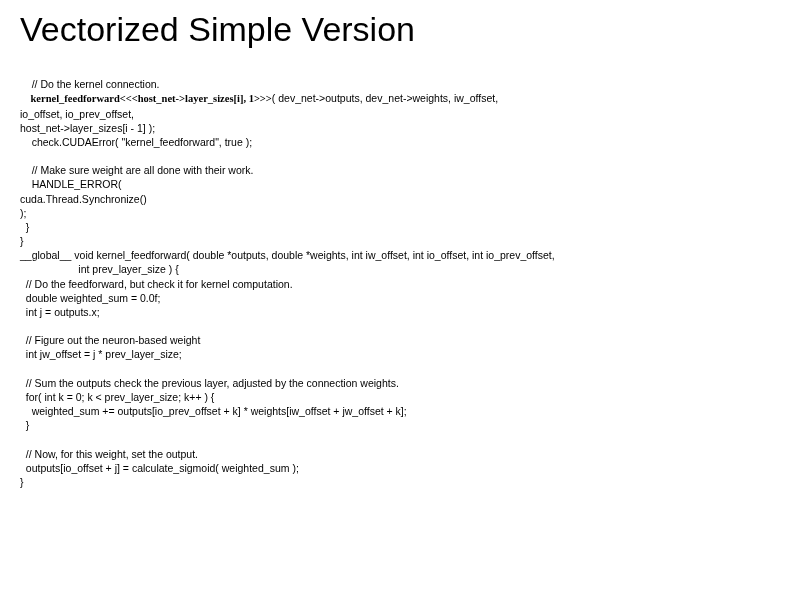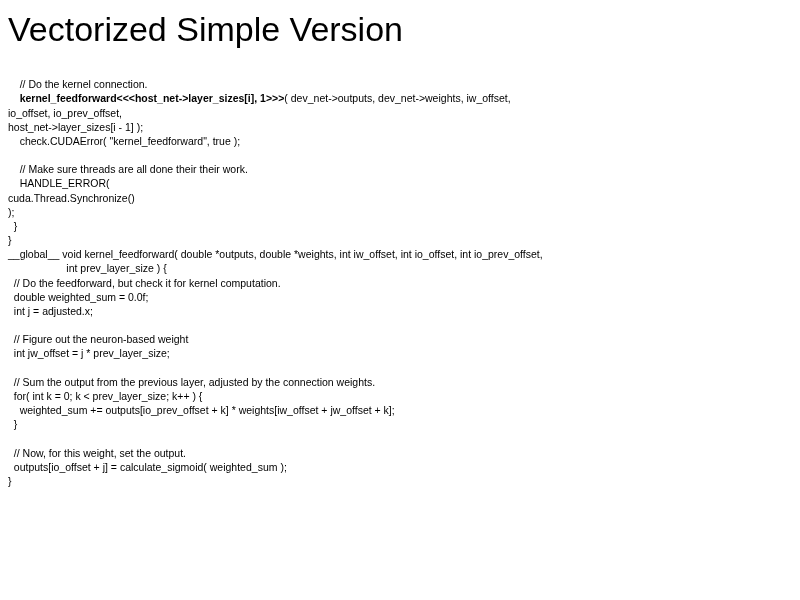--- a/index.html
+++ b/index.html
@@ -5,64 +5,64 @@
   * { margin: 0; padding: 0; box-sizing: border-box; }
   body {
     width: 800px;
     height: 600px;
     background: #ffffff;
     font-family: Arial, Helvetica, sans-serif;
     color: #000000;
     overflow: hidden;
   }
   .slide {
-    padding: 10px 8px;
+    padding: 10px 20px;
   }
   .title {
     font-size: 34px;
     font-weight: normal;
     margin-bottom: 14px;
     letter-spacing: 0px;
   }
   .code {
     font-size: 10.5px;
     line-height: 1.35;
     white-space: pre-wrap;
     font-family: Arial, Helvetica, sans-serif;
   }
-  .bold { font-weight: bold; }
+  .bold { font-weight: bold; font-family: Liberation Serif, serif; }
 </style>
 </head>
 <body>
 
 <div class="slide">
   <h1 class="title">Vectorized Simple Version</h1>
   <div class="code">
 <span>    // Do the kernel connection.</span>
 <span class="bold">    kernel_feedforward&lt;&lt;&lt;host_net-&gt;layer_sizes[i], 1&gt;&gt;&gt;</span><span>( dev_net-&gt;outputs, dev_net-&gt;weights, iw_offset,</span>
 <span>io_offset, io_prev_offset,</span>
 <span>host_net-&gt;layer_sizes[i - 1] );</span>
 <span>    check.CUDAError( "kernel_feedforward", true );</span>
 <span></span>
-<span>    // Make sure threads are all done their their work.</span>
+<span>    // Make sure weight are all done with their work.</span>
 <span>    HANDLE_ERROR(</span>
 <span>cuda.Thread.Synchronize()</span>
 <span>);</span>
 <span>  }</span>
 <span>}</span>
 <span>__global__ void kernel_feedforward( double *outputs, double *weights, int iw_offset, int io_offset, int io_prev_offset,</span>
 <span>                    int prev_layer_size ) {</span>
 <span>  // Do the feedforward, but check it for kernel computation.</span>
 <span>  double weighted_sum = 0.0f;</span>
-<span>  int j = adjusted.x;</span>
+<span>  int j = outputs.x;</span>
 <span></span>
 <span>  // Figure out the neuron-based weight</span>
 <span>  int jw_offset = j * prev_layer_size;</span>
 <span></span>
-<span>  // Sum the output from the previous layer, adjusted by the connection weights.</span>
+<span>  // Sum the outputs check the previous layer, adjusted by the connection weights.</span>
 <span>  for( int k = 0; k &lt; prev_layer_size; k++ ) {</span>
 <span>    weighted_sum += outputs[io_prev_offset + k] * weights[iw_offset + jw_offset + k];</span>
 <span>  }</span>
 <span></span>
 <span>  // Now, for this weight, set the output.</span>
 <span>  outputs[io_offset + j] = calculate_sigmoid( weighted_sum );</span>
 <span>}</span>
 </div>
 </div>
 

